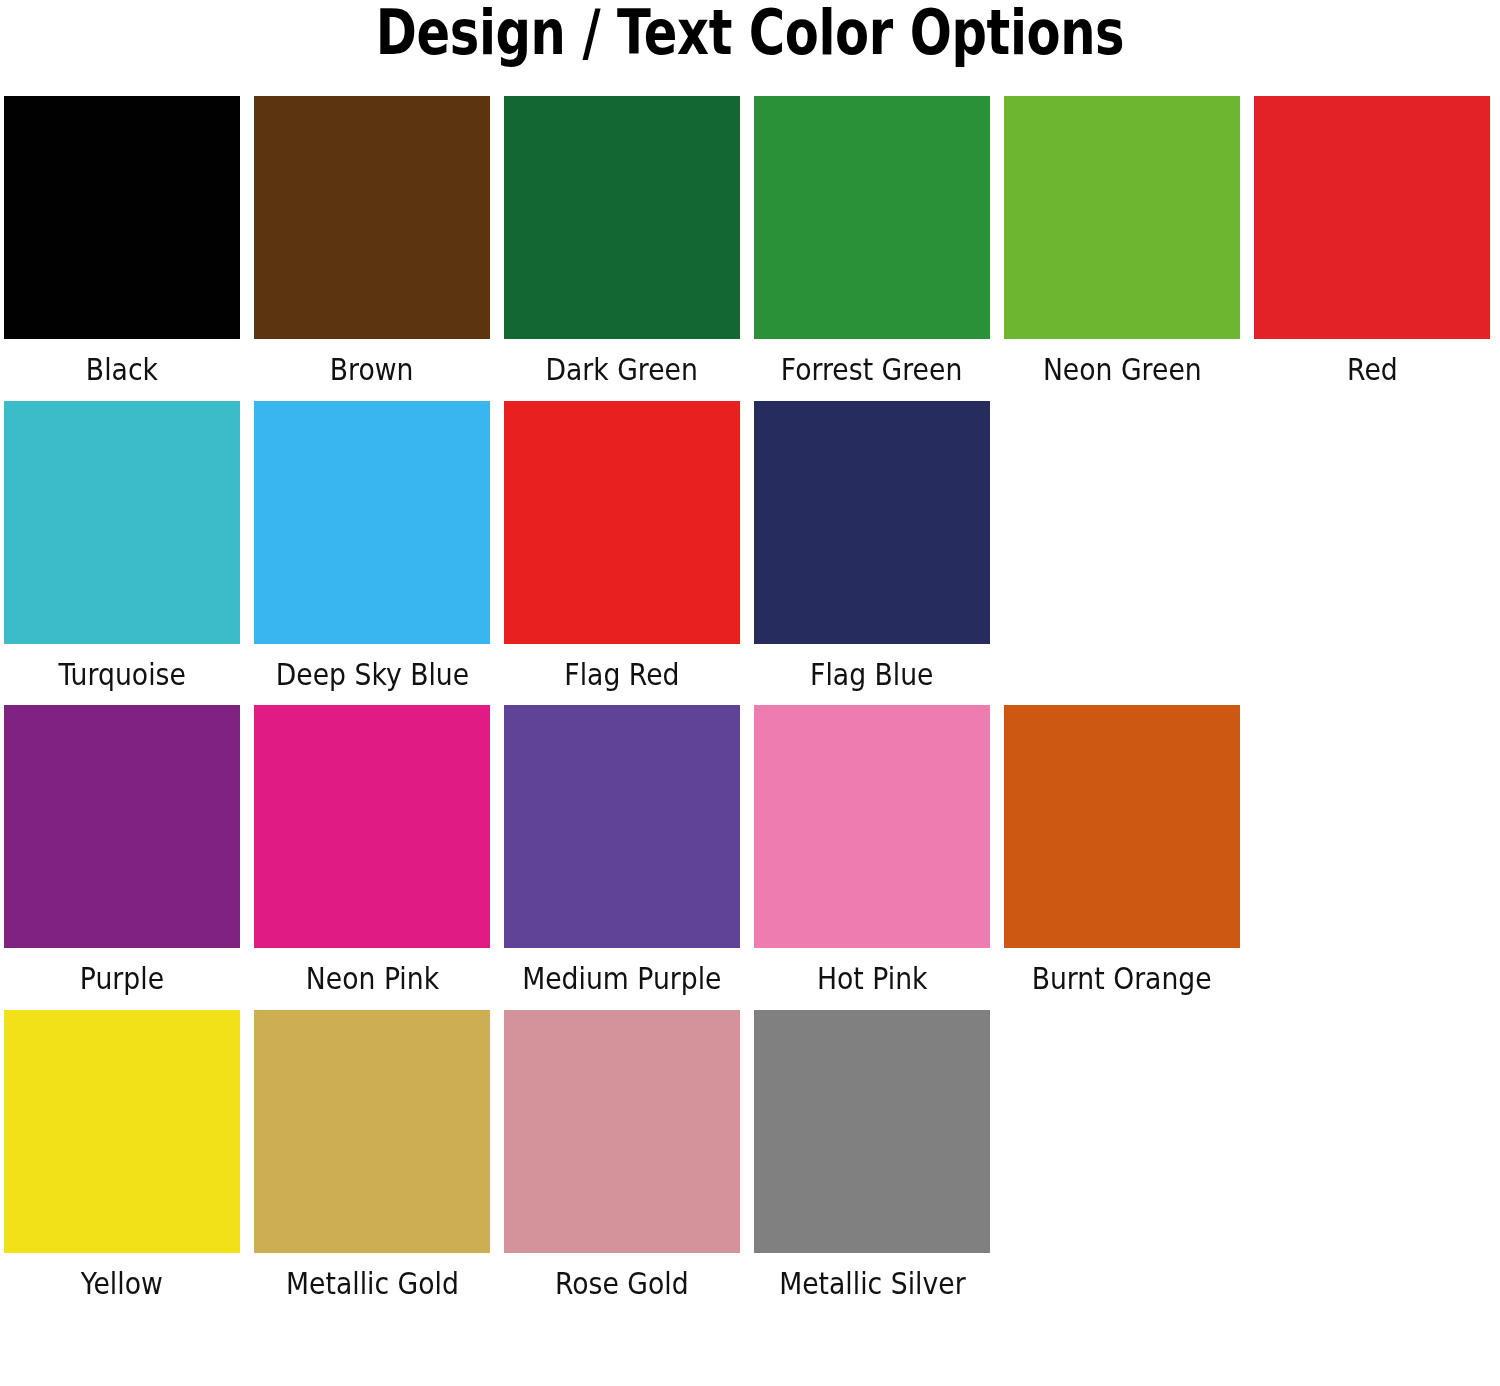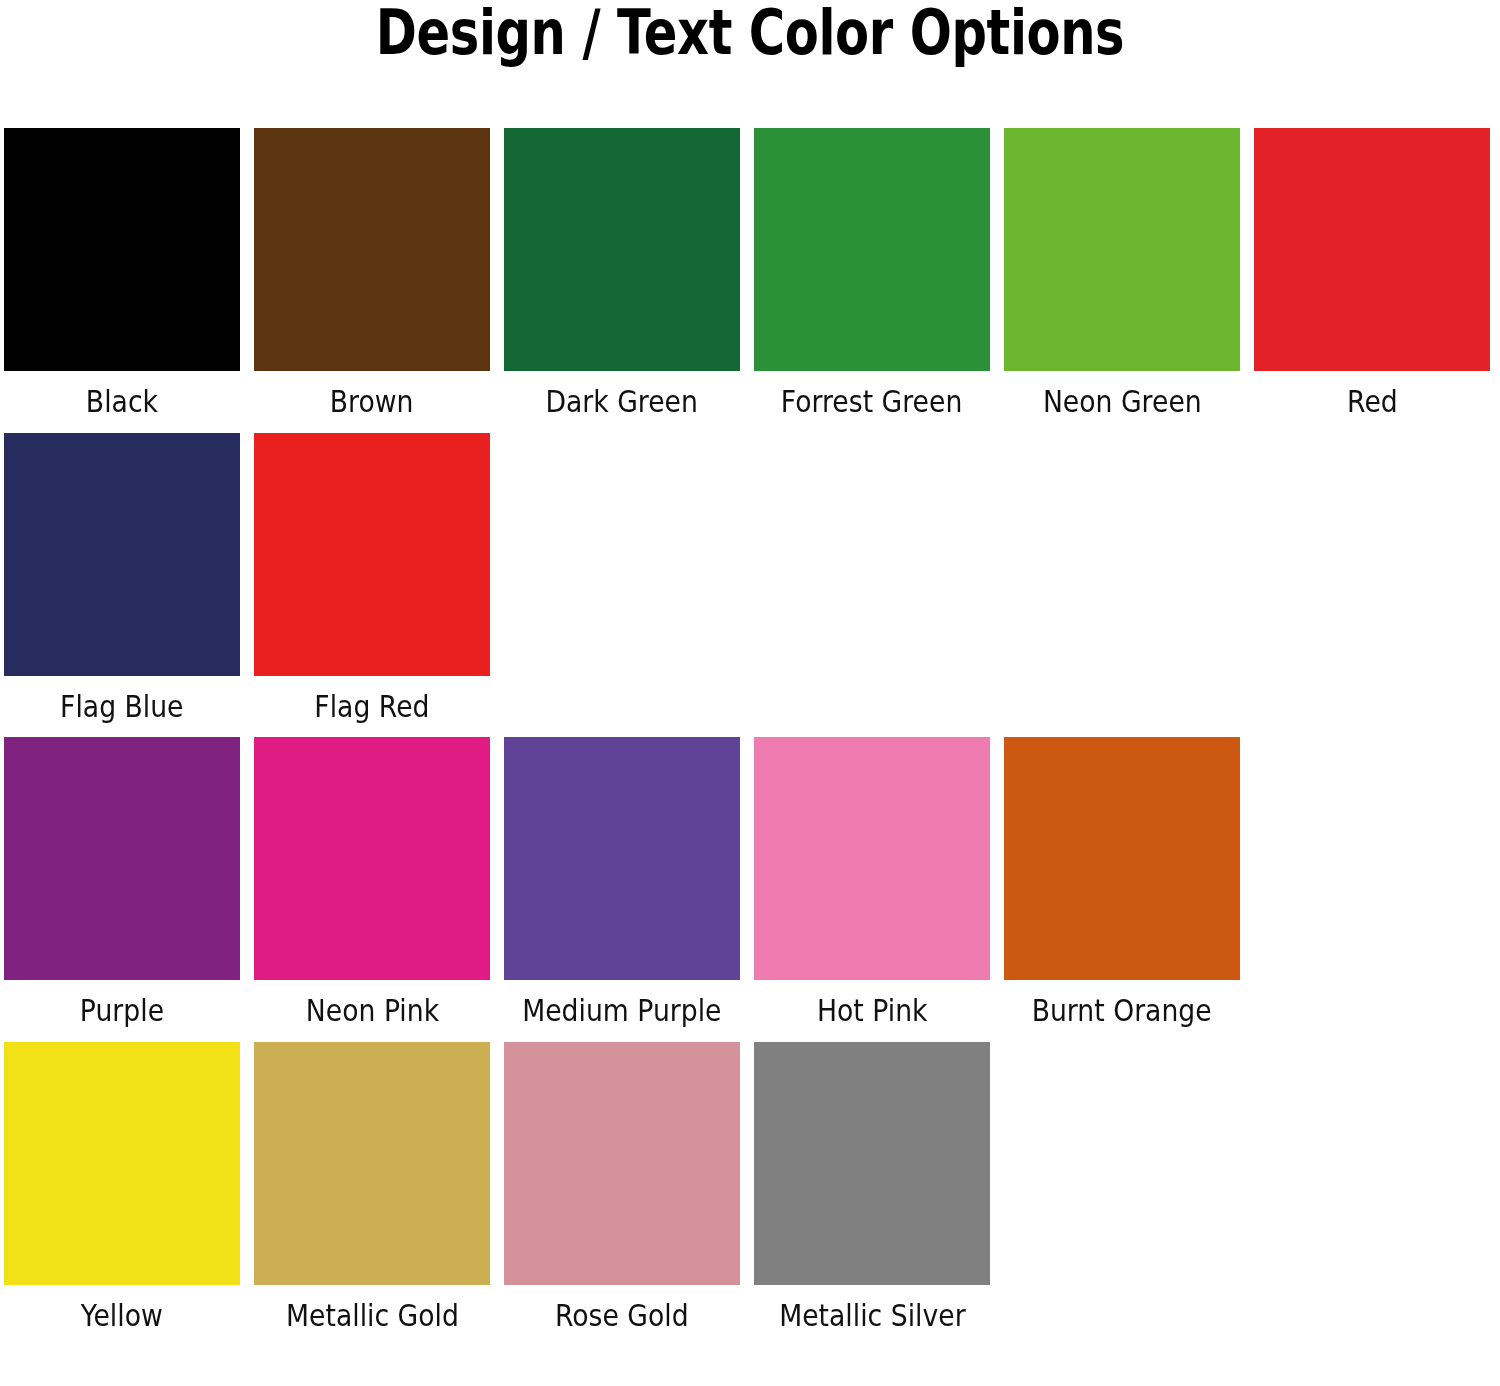--- a/index.html
+++ b/index.html
@@ -32,21 +32,21 @@
     letter-spacing: -0.5px;
     color: #000000;
     padding-top: 2px;
     margin: 0;
     transform: scaleX(0.80);
     transform-origin: center top;
     white-space: nowrap;
   }
 
   .swatch-grid {
-    margin-top: 64px;
+    margin-top: 32px;
     padding: 0 4px 0 4px;
     box-sizing: border-box;
   }
 
   .swatch-row {
     display: flex;
     flex-direction: row;
     justify-content: flex-start;
     align-items: flex-start;
     gap: 14px;
@@ -114,26 +114,34 @@
           <div class="swatch-chip" style="background-color: rgb(109, 182, 48);"></div>
           <div class="swatch-label">Neon Green</div>
         </div>
         <div class="swatch-cell">
           <div class="swatch-chip" style="background-color: rgb(227, 34, 40);"></div>
           <div class="swatch-label">Red</div>
         </div>
       </div>
       <div class="swatch-row">
         <div class="swatch-cell">
-          <div class="swatch-chip" style="background-color: rgb(38, 44, 94);"></div>
-          <div class="swatch-label">Flag Blue</div>
+          <div class="swatch-chip" style="background-color: rgb(60, 188, 200);"></div>
+          <div class="swatch-label">Turquoise</div>
+        </div>
+        <div class="swatch-cell">
+          <div class="swatch-chip" style="background-color: rgb(56, 182, 238);"></div>
+          <div class="swatch-label">Deep Sky Blue</div>
         </div>
         <div class="swatch-cell">
           <div class="swatch-chip" style="background-color: rgb(232, 32, 31);"></div>
           <div class="swatch-label">Flag Red</div>
+        </div>
+        <div class="swatch-cell">
+          <div class="swatch-chip" style="background-color: rgb(38, 44, 94);"></div>
+          <div class="swatch-label">Flag Blue</div>
         </div>
       </div>
       <div class="swatch-row">
         <div class="swatch-cell">
           <div class="swatch-chip" style="background-color: rgb(128, 34, 127);"></div>
           <div class="swatch-label">Purple</div>
         </div>
         <div class="swatch-cell">
           <div class="swatch-chip" style="background-color: rgb(225, 27, 132);"></div>
           <div class="swatch-label">Neon Pink</div>

